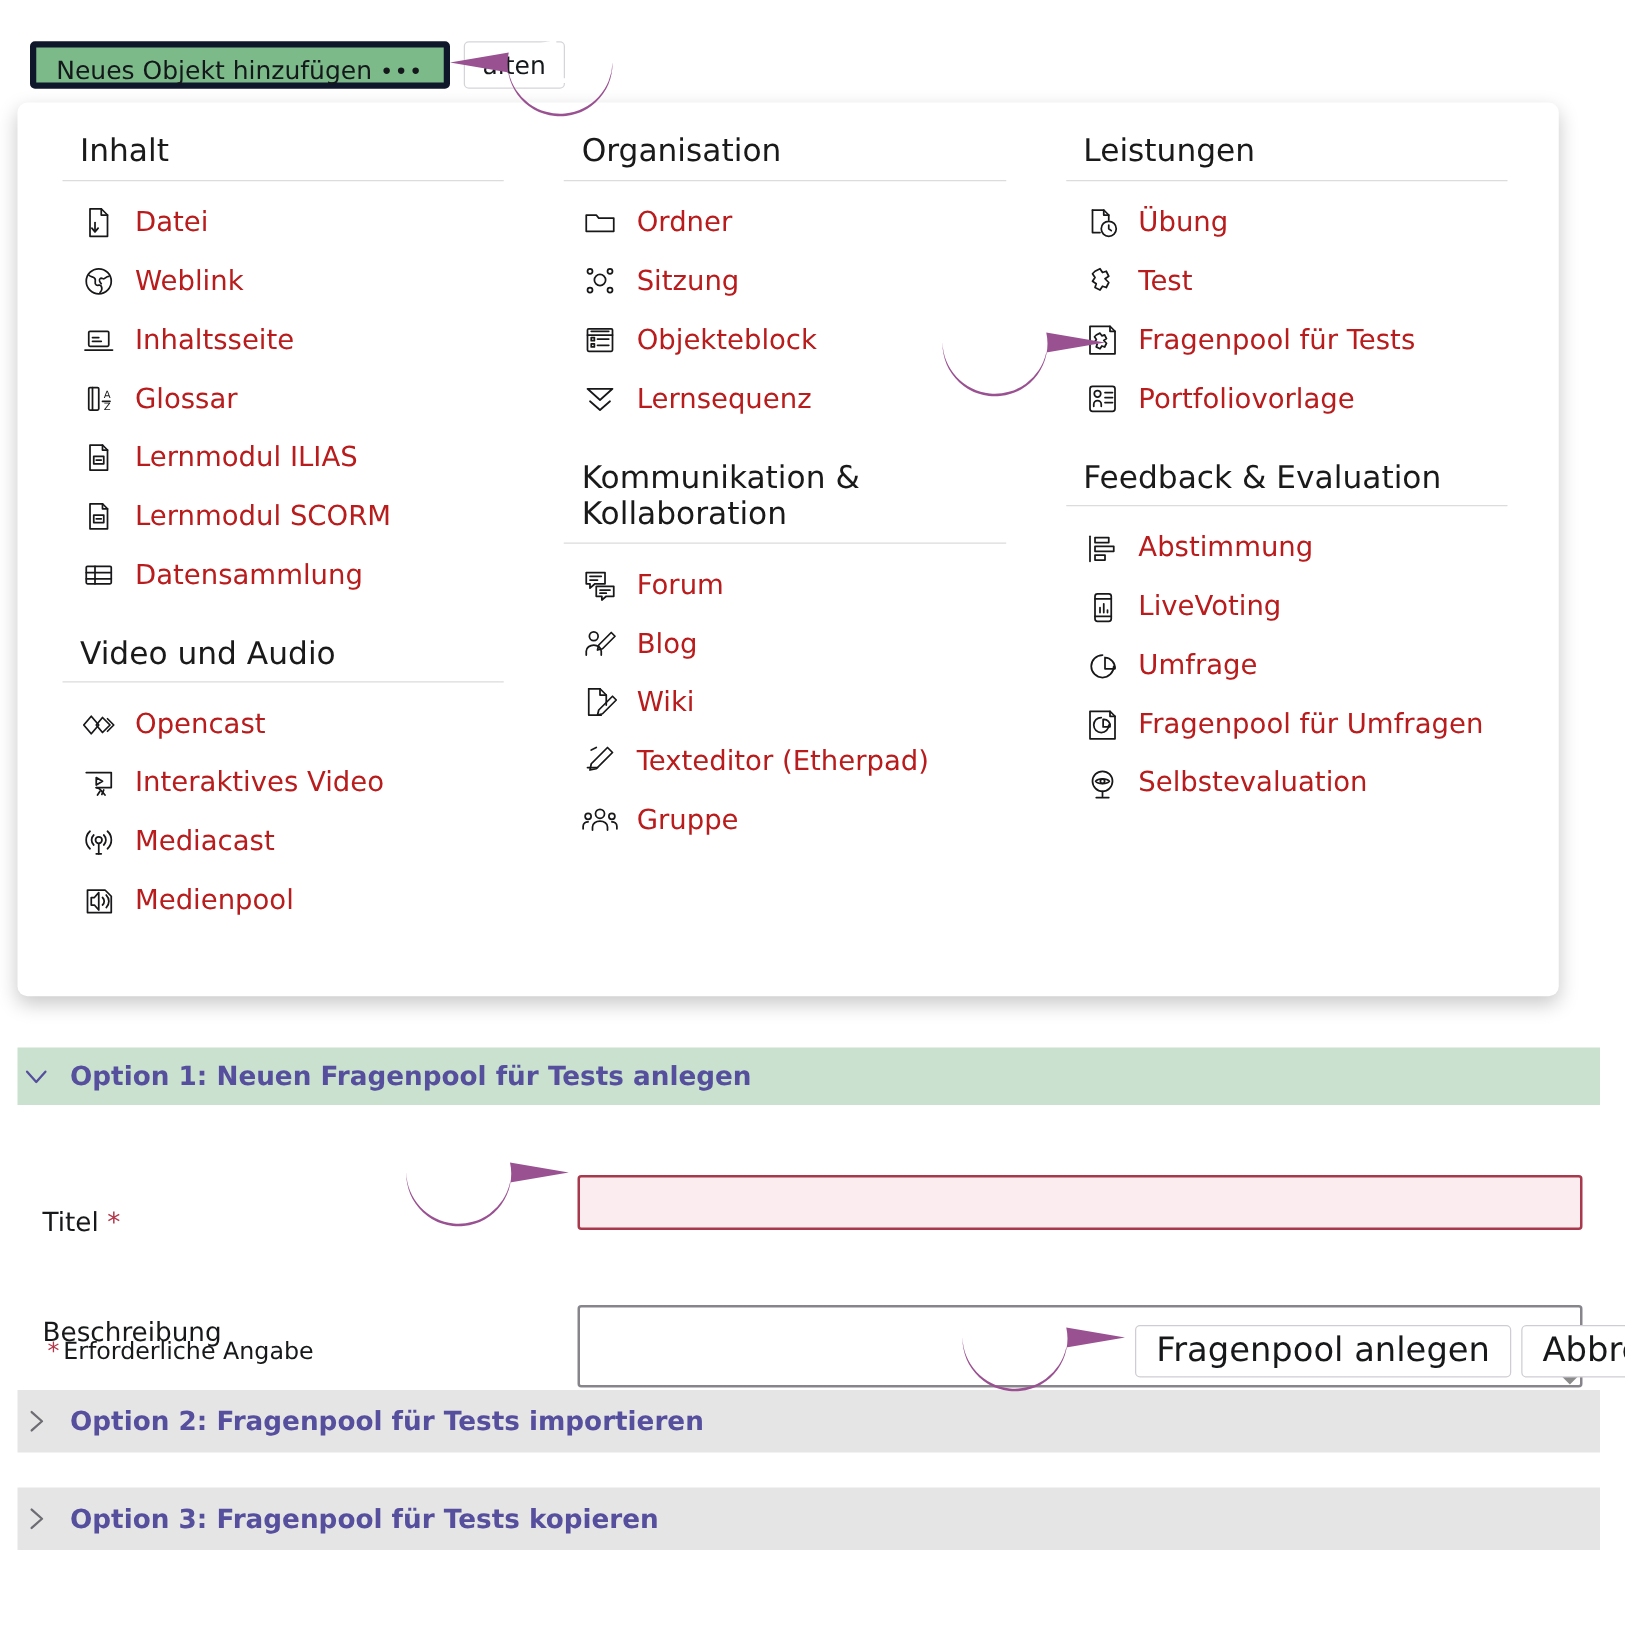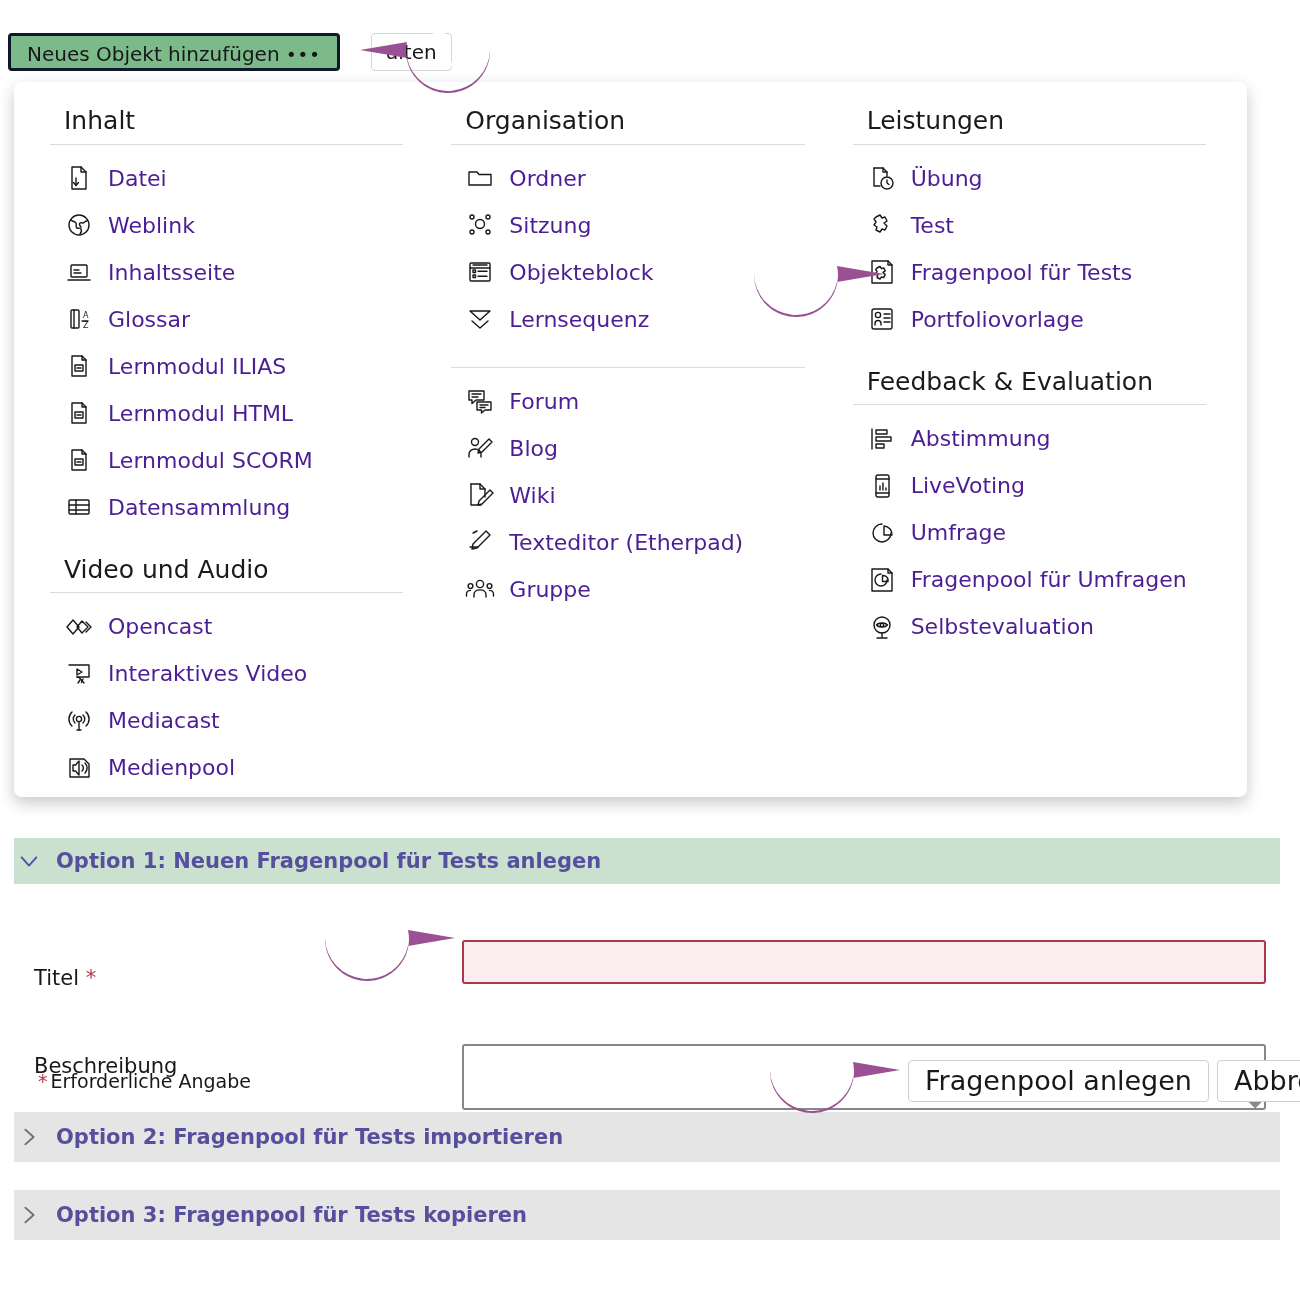--- a/index.html
+++ b/index.html
@@ -8,22 +8,22 @@
     background:#ffffff;
     font-family:"DejaVu Sans","Liberation Sans",sans-serif;
     color:#1a1a1a;
     position:relative;
     overflow:hidden;
   }
 
   
   #topbar{position:absolute;left:0;top:0;width:1300px;height:86px;}
   .btn-add{
-    position:absolute;left:8px;top:33px;
-    background:#7dba8a;border:3px solid #0f172a;border-radius:4px;
+    position:absolute;left:24px;top:33px;
+    background:#7dba8a;border:5px solid #0f172a;border-radius:4px;
     height:38px;line-height:36px;padding:0 16px;
     font-size:20px;color:#14181a;white-space:nowrap;
     box-sizing:border-box;
   }
   .btn-add .dots{letter-spacing:1px;font-size:18px;}
   .btn-ghost{
     position:absolute;left:371px;top:33px;
     background:#ffffff;border:1px solid #d6d4d9;border-radius:4px;
     height:38px;line-height:36px;padding:0 14px;
     font-size:20px;color:#14181a;white-space:nowrap;
@@ -44,21 +44,21 @@
   .grp-title{
     font-size:25px;color:#1a1a1a;font-weight:400;
     padding:0 0 8px 14px;line-height:1.18;
   }
   .grp-rule{height:1px;background:#dcdcdc;margin:0 0 10px 0;}
   .grp-spacer{height:24px;}
 
   .item{
     display:flex;align-items:center;gap:14px;
     height:47px;padding-left:14px;
-    font-size:22px;color:#4c1d95;
+    font-size:22px;color:#b91c1c;
     box-sizing:border-box;
   }
   .ico{width:30px;height:30px;flex:0 0 30px;display:block;}
   .ico svg{width:30px;height:30px;display:block;}
 
   
   #form{position:absolute;left:0;top:838px;width:1300px;}
   .acc-head{
     display:flex;align-items:center;gap:16px;
     margin:0 20px 0 14px;height:46px;padding-left:4px;
@@ -177,31 +177,20 @@
         </div>
         <div class="item">
           <span class="ico">
             <svg viewBox="0 0 30 30" fill="none" stroke="#18181a" stroke-width="1.4" stroke-linecap="round" stroke-linejoin="round">
               <path d="M8 5h10l4 4v16H8z"></path>
               <path d="M18 5v4h4"></path>
               <rect x="11" y="14" width="8" height="6"></rect>
               <path d="M13 17h4"></path>
             </svg>
           </span>
-          <span>Lernmodul HTML</span>
-        </div>
-        <div class="item">
-          <span class="ico">
-            <svg viewBox="0 0 30 30" fill="none" stroke="#18181a" stroke-width="1.4" stroke-linecap="round" stroke-linejoin="round">
-              <path d="M8 5h10l4 4v16H8z"></path>
-              <path d="M18 5v4h4"></path>
-              <rect x="11" y="14" width="8" height="6"></rect>
-              <path d="M13 17h4"></path>
-            </svg>
-          </span>
           <span>Lernmodul SCORM</span>
         </div>
         <div class="item">
           <span class="ico">
             <svg viewBox="0 0 30 30" fill="none" stroke="#18181a" stroke-width="1.4" stroke-linecap="round" stroke-linejoin="round">
               <rect x="5" y="8" width="20" height="14" rx="1"></rect>
               <path d="M5 13h20M5 18h20M12 8v14"></path>
             </svg>
           </span>
           <span>Datensammlung</span>
@@ -296,20 +285,21 @@
         <div class="item">
           <span class="ico">
             <svg viewBox="0 0 30 30" fill="none" stroke="#18181a" stroke-width="1.4" stroke-linecap="round" stroke-linejoin="round">
               <path d="M5 7h20l-10 9z"></path>
               <path d="M7 17l8 7 8-7"></path>
             </svg>
           </span>
           <span>Lernsequenz</span>
         </div>
         <div class="grp-spacer"></div>
+        <div class="grp-title">Kommunikation &amp; Kollaboration</div>
         <div class="grp-rule"></div>
         <div class="item">
           <span class="ico">
             <svg viewBox="0 0 30 30" fill="none" stroke="#18181a" stroke-width="1.4" stroke-linecap="round" stroke-linejoin="round">
               <path d="M4 5h15v9h-8l-4 3.5V14H4z"></path>
               <path d="M7 8h9M7 11h6"></path>
               <path d="M12 16h14v8h-6l-3.5 3V24H12z"></path>
               <path d="M15 19h8M15 21.5h5"></path>
             </svg>
           </span>

